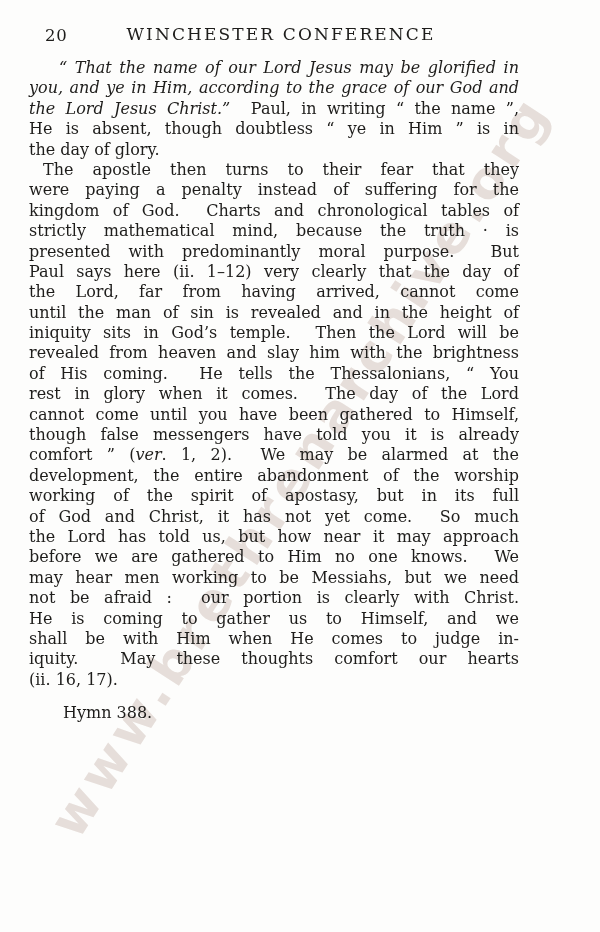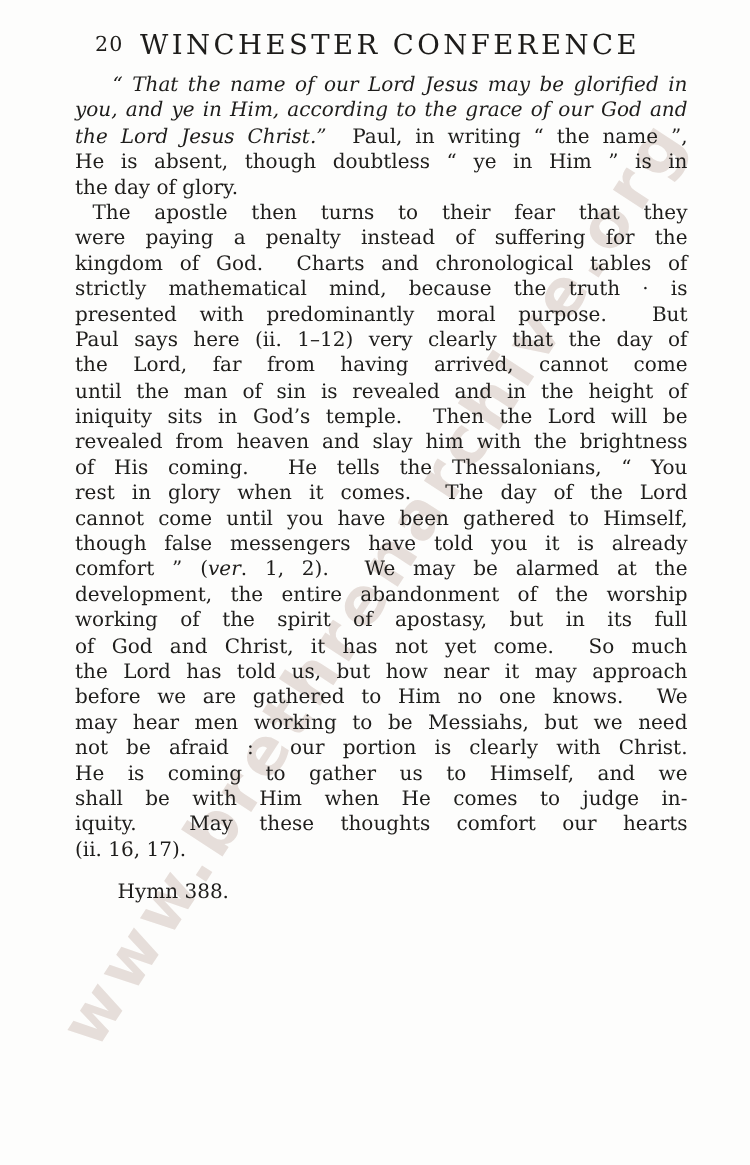--- a/index.html
+++ b/index.html
@@ -25,38 +25,38 @@
     font-weight:bold;
     font-size:52px;
     letter-spacing:0.10em;
     white-space:nowrap;
     color:rgba(186,160,150,0.33);
     user-select:none;
     pointer-events:none;
   }
   .content{
     position:absolute;
-    left:60px;top:24px;
+    left:29px;top:24px;
     width:490px;
   }
   .header{
     position:relative;
     height:26px;
     margin-bottom:8px;
   }
   .pagenum{
     position:absolute;
     left:16px;top:2px;
     font-size:16.5px;
     letter-spacing:0.05em;
   }
   .title{
     display:block;
     text-align:center;
-    font-size:22px;
+    font-size:17px;
     letter-spacing:0.125em;
     padding-left:14px;
     white-space:nowrap;
   }
   .body{position:relative;}
   .para{margin:0;}
   .para.gap{margin-top:13px;}
   .line{
     height:20.4px;
     line-height:20.4px;

